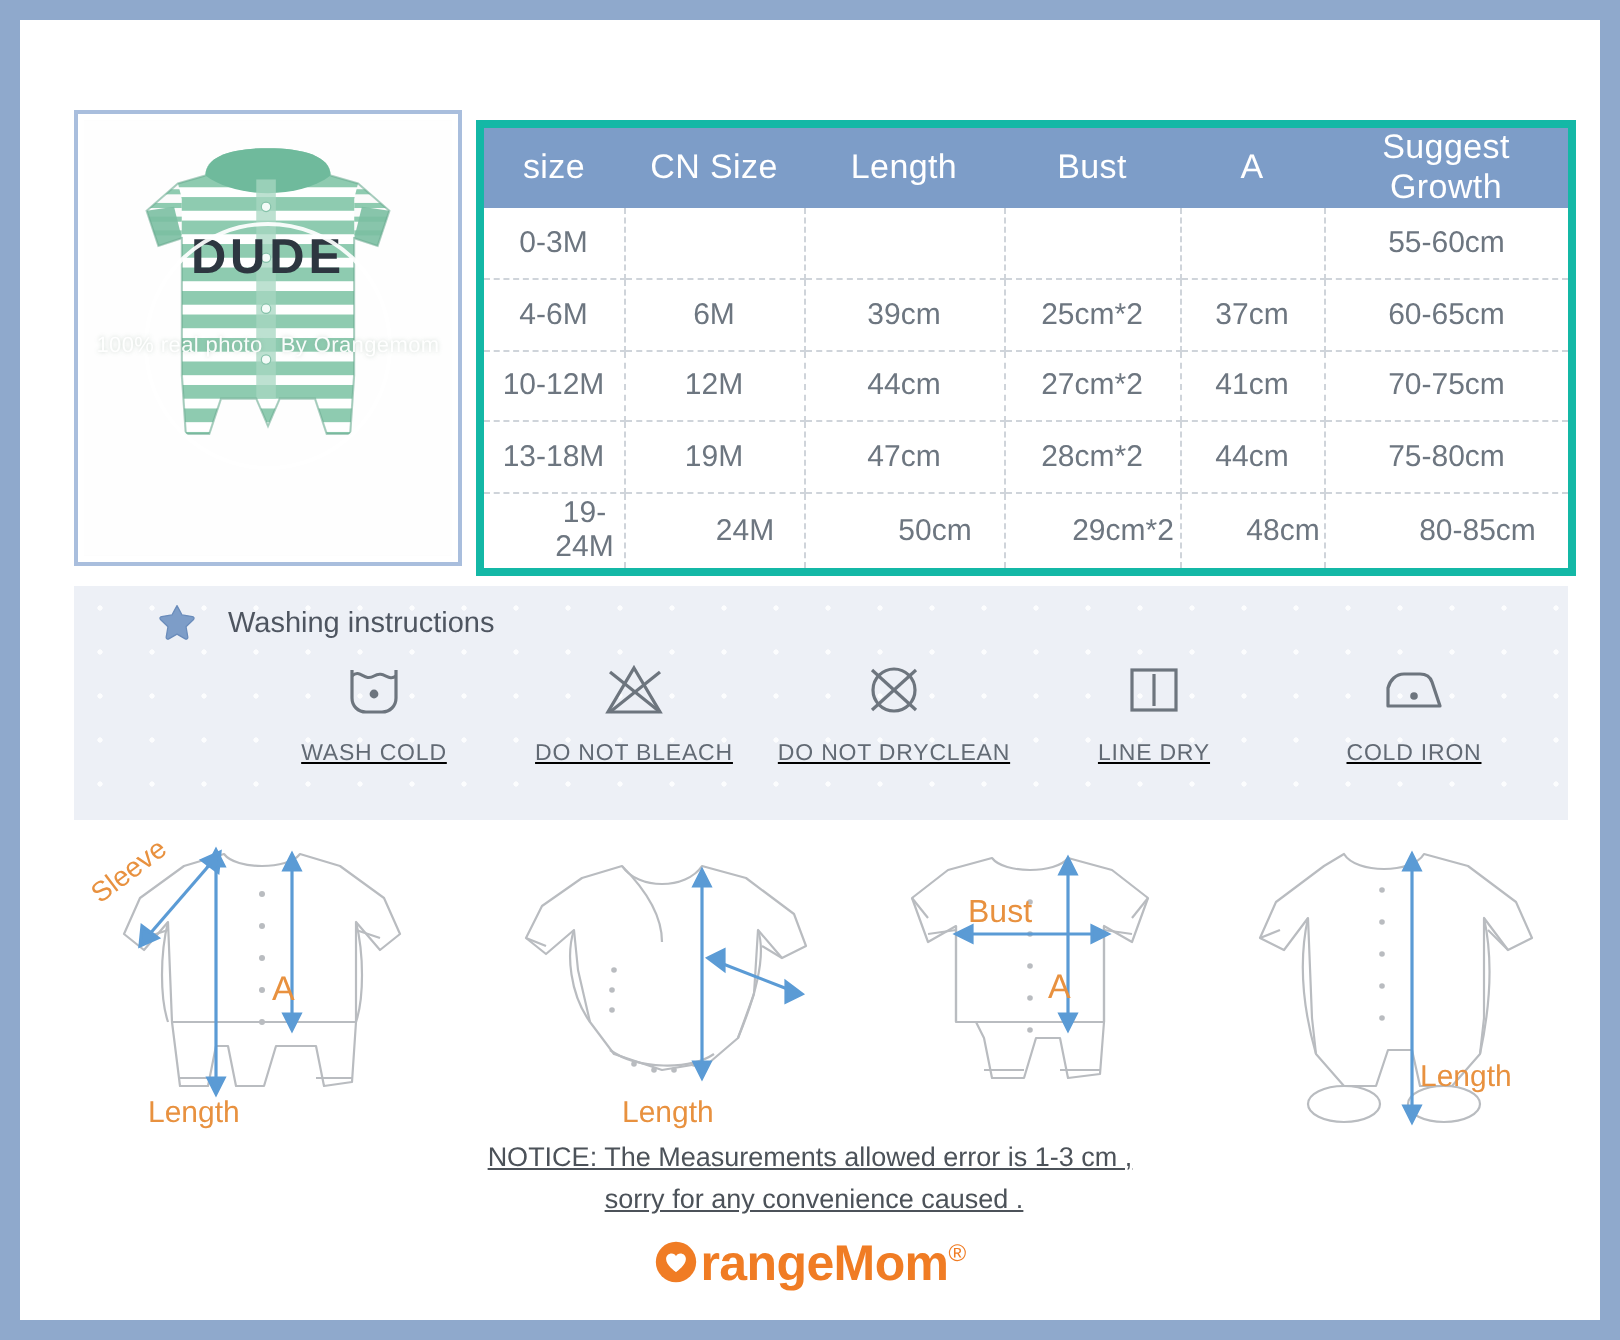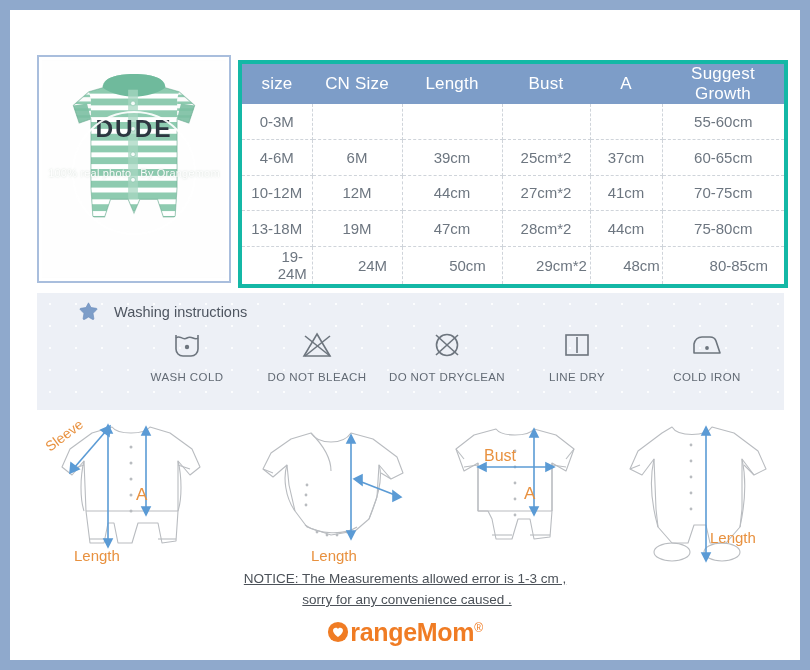--- a/index.html
+++ b/index.html
@@ -112,20 +112,21 @@
     position: absolute;
     left: 90px; top: 35px;
     width: 640px;
     display: flex;
     justify-content: space-between;
   }
   .wash-item {
     display: flex; flex-direction: column;
     align-items: center; gap: 9px;
     width: 120px;
+    text-decoration: underline;
   }
   .wash-item .glyph { height: 34px; display:flex; align-items:center; justify-content:center; }
   .wash-item .cap {
     color: #626a74;
     font-size: 11.5px;
     letter-spacing: 0.4px;
     white-space: nowrap;
   }
 
   

